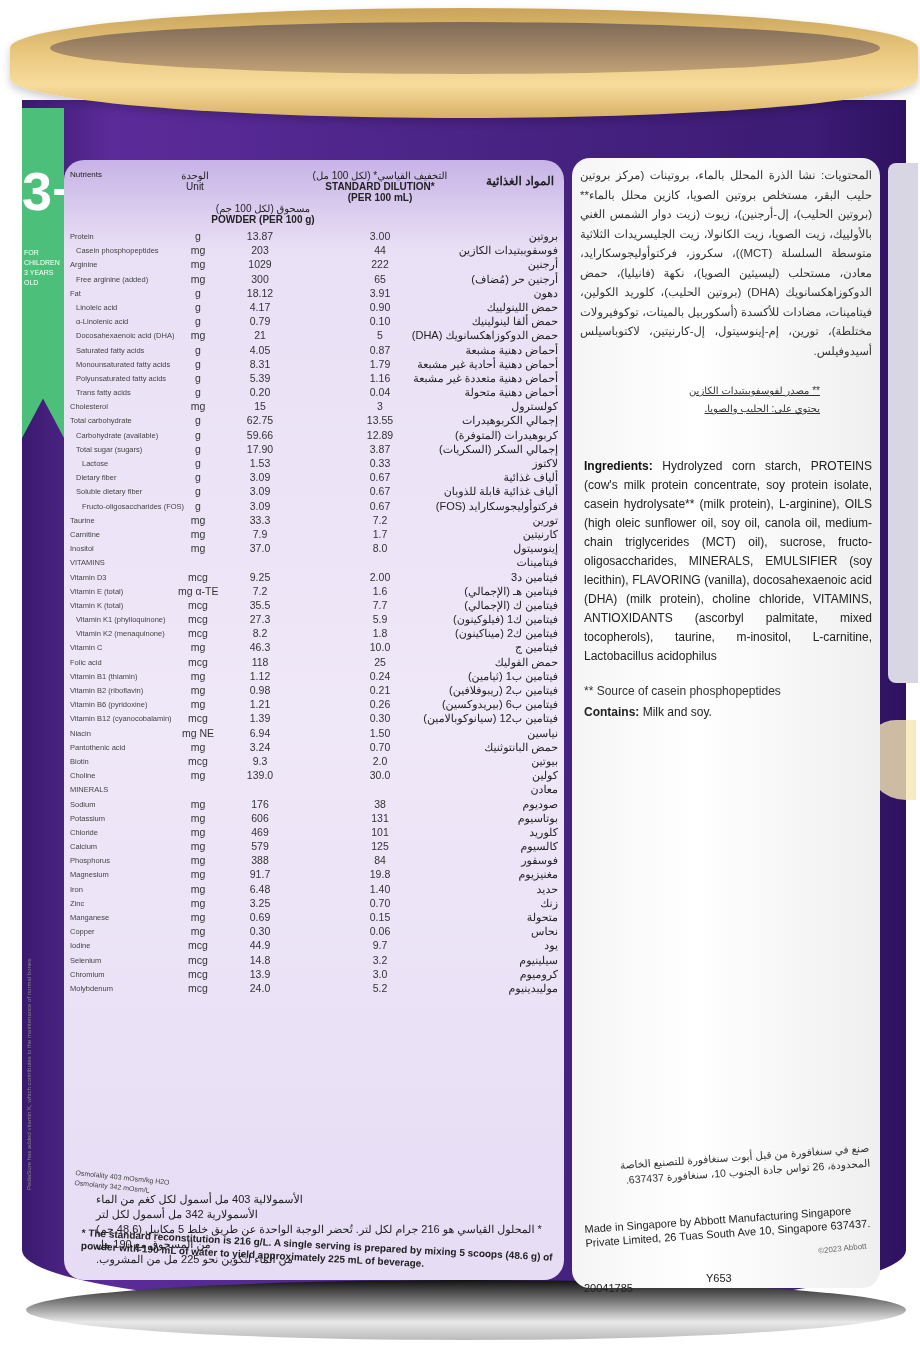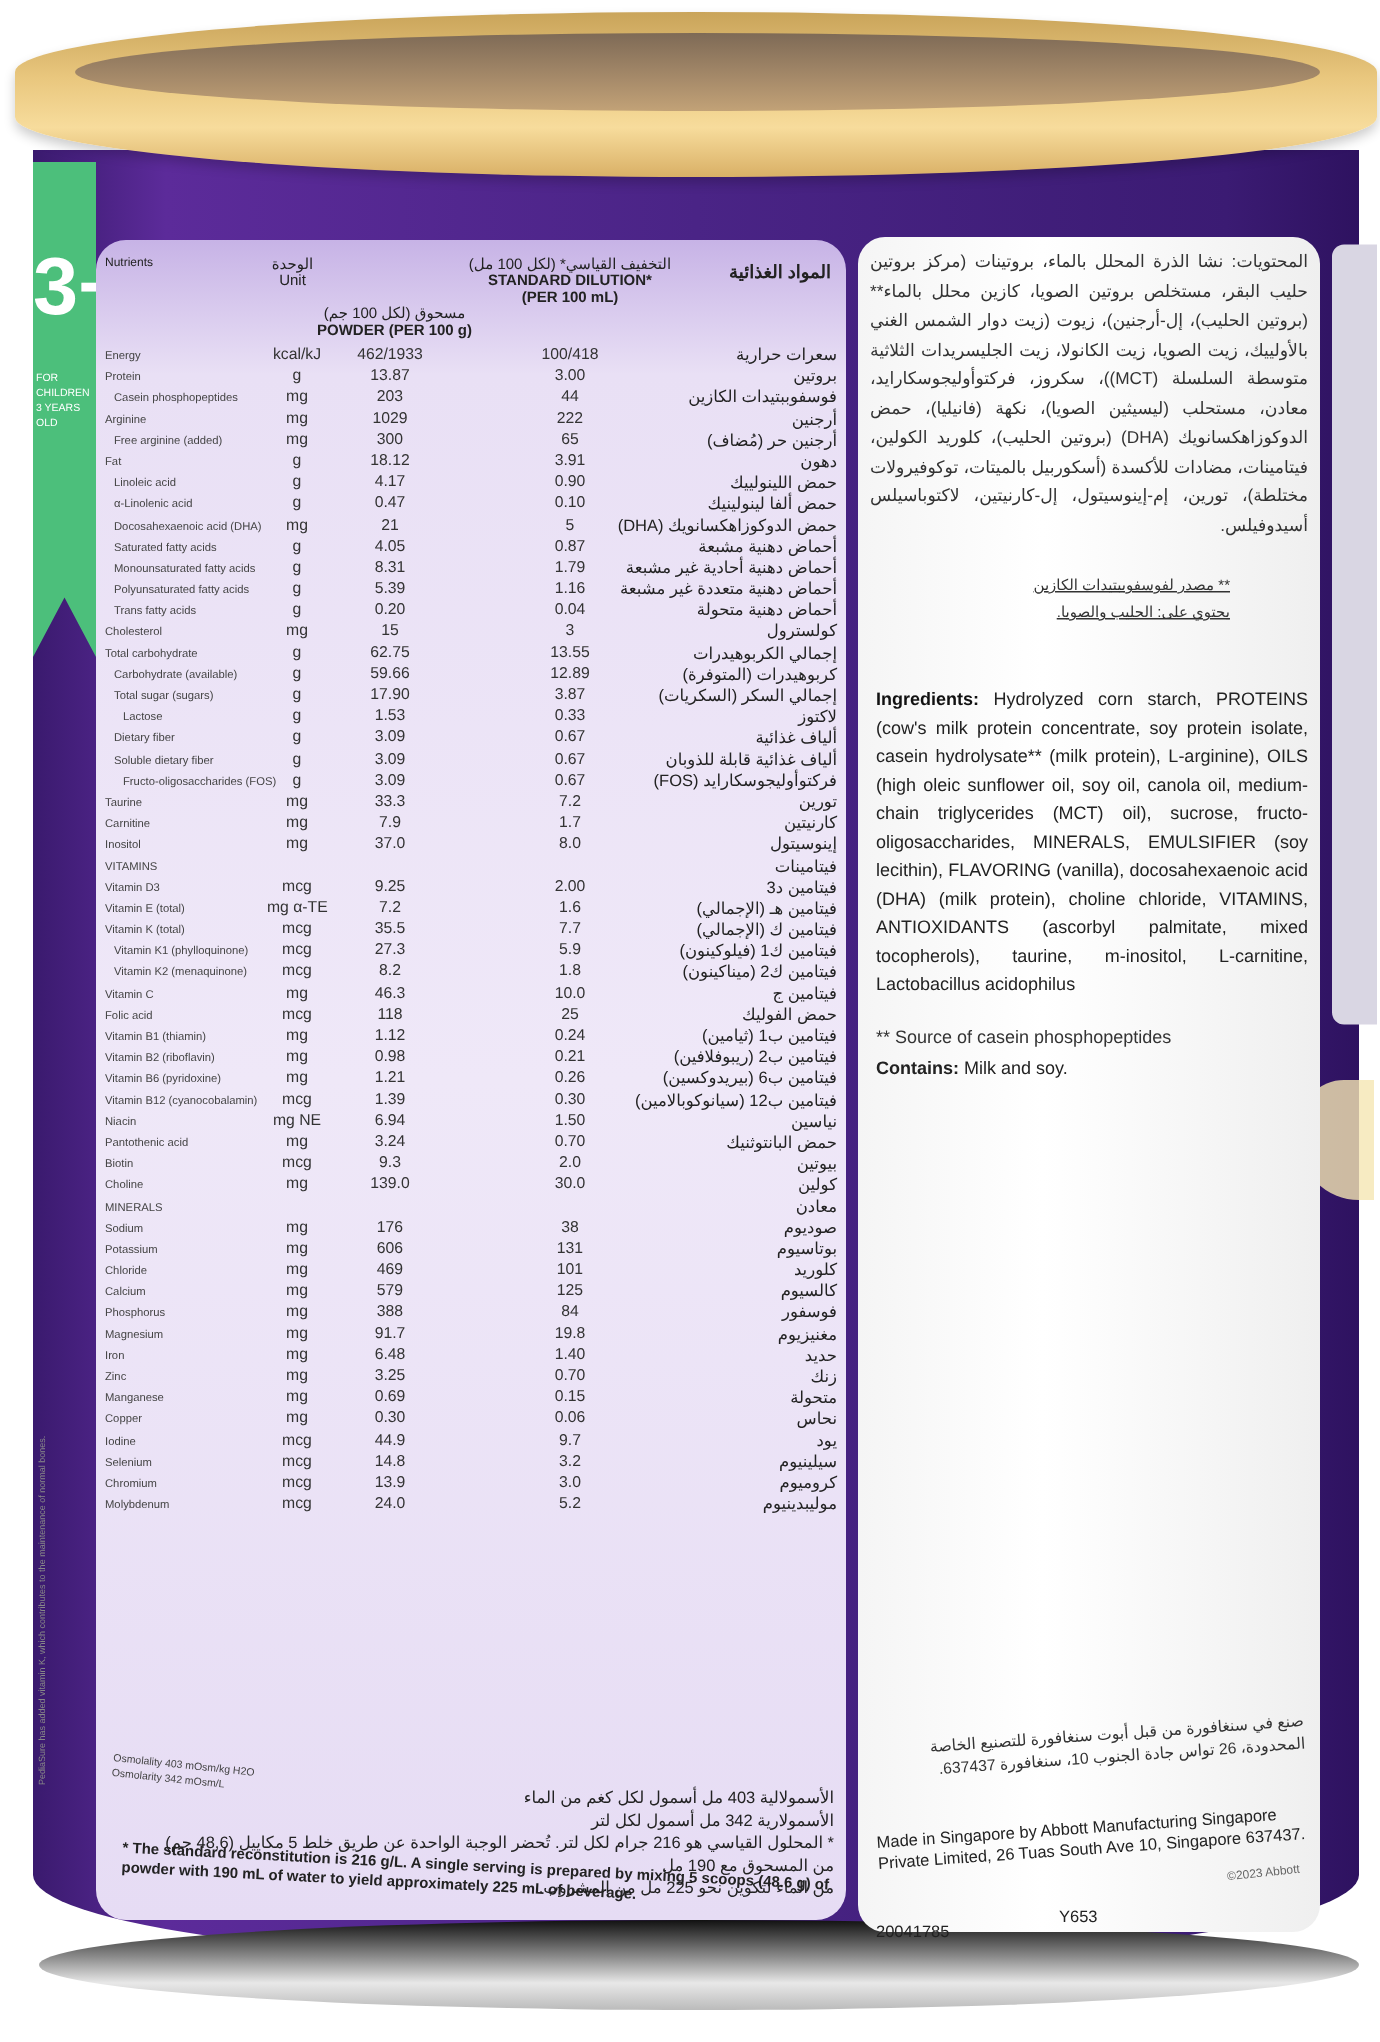--- a/index.html
+++ b/index.html
@@ -37,21 +37,21 @@
   .row{position:relative;height:14.2px;font-size:10.5px;color:#333;white-space:nowrap;}
   .row .en{position:absolute;left:0;top:2px;font-size:7.5px;color:#444;}
   .row .en.sub{left:6px;}
   .row .en.sub2{left:12px;}
   .row .unit{position:absolute;left:108px;width:40px;text-align:center;}
   .row .pw{position:absolute;left:160px;width:60px;text-align:center;}
   .row .dl{position:absolute;left:280px;width:60px;text-align:center;}
   .row .ar{position:absolute;right:4px;direction:rtl;font-size:11px;color:#222;}
 
   .osmo{position:absolute;left:76px;top:1168px;font-size:7px;color:#444;line-height:10px;transform:rotate(6deg);transform-origin:left top;}
-  .osmo-ar{position:absolute;right:364px;top:1192px;width:460px;direction:rtl;text-align:right;font-size:11px;color:#222;line-height:15px;}
+  .osmo-ar{position:absolute;right:364px;top:1192px;width:460px;direction:rtl;text-align:left;font-size:11px;color:#222;line-height:15px;}
   .footnote-en{position:absolute;left:82px;top:1226px;width:480px;font-size:10px;color:#222;line-height:13px;font-weight:bold;transform:rotate(3deg);transform-origin:left top;}
   .side-vert{position:absolute;left:26px;top:870px;width:40px;height:320px;font-size:6px;color:#888;writing-mode:vertical-rl;transform:rotate(180deg);}
 
   .ar-ingr{position:absolute;left:580px;top:166px;width:292px;direction:rtl;text-align:justify;font-size:11.5px;line-height:19.5px;color:#333;}
   .ar-note{position:absolute;left:580px;top:382px;width:240px;direction:rtl;text-align:right;font-size:10px;line-height:18px;color:#333;text-decoration:underline;}
   .en-ingr{position:absolute;left:584px;top:457px;width:288px;text-align:justify;font-size:12px;line-height:19px;color:#222;font-family:"Liberation Sans",sans-serif;}
   .en-ingr b{color:#111;}
   .en-src{position:absolute;left:584px;top:684px;font-size:12px;color:#333;}
   .en-contains{position:absolute;left:584px;top:705px;font-size:12px;color:#222;}
   .made-ar{position:absolute;left:600px;top:1150px;width:270px;direction:rtl;text-align:right;font-size:10.5px;line-height:15px;color:#333;transform:rotate(-4deg);}
@@ -95,27 +95,20 @@
   <div class="th-dil">
     <span class="th-ar-sm">التخفيف القياسي* (لكل 100 مل)</span>
     <span>STANDARD DILUTION*</span><br>
     <span>(PER 100 mL)</span>
   </div>
   <div class="th-ar">المواد الغذائية</div>
 </div>
 
 <div class="rows" id="rows">
     <div class="row">
-      <span class="en">Energy</span>
-      <span class="unit">kcal/kJ</span>
-      <span class="pw">462/1933</span>
-      <span class="dl">100/418</span>
-      <span class="ar">سعرات حرارية</span>
-    </div>
-    <div class="row">
       <span class="en">Protein</span>
       <span class="unit">g</span>
       <span class="pw">13.87</span>
       <span class="dl">3.00</span>
       <span class="ar">بروتين</span>
     </div>
     <div class="row">
       <span class="en sub">Casein phosphopeptides</span>
       <span class="unit">mg</span>
       <span class="pw">203</span>
@@ -146,21 +139,21 @@
     <div class="row">
       <span class="en sub">Linoleic acid</span>
       <span class="unit">g</span>
       <span class="pw">4.17</span>
       <span class="dl">0.90</span>
       <span class="ar">حمض اللينولييك</span>
     </div>
     <div class="row">
       <span class="en sub">α-Linolenic acid</span>
       <span class="unit">g</span>
-      <span class="pw">0.47</span>
+      <span class="pw">0.79</span>
       <span class="dl">0.10</span>
       <span class="ar">حمض ألفا لينولينيك</span>
     </div>
     <div class="row">
       <span class="en sub">Docosahexaenoic acid (DHA)</span>
       <span class="unit">mg</span>
       <span class="pw">21</span>
       <span class="dl">5</span>
       <span class="ar">حمض الدوكوزاهكسانويك (DHA)</span>
     </div>

